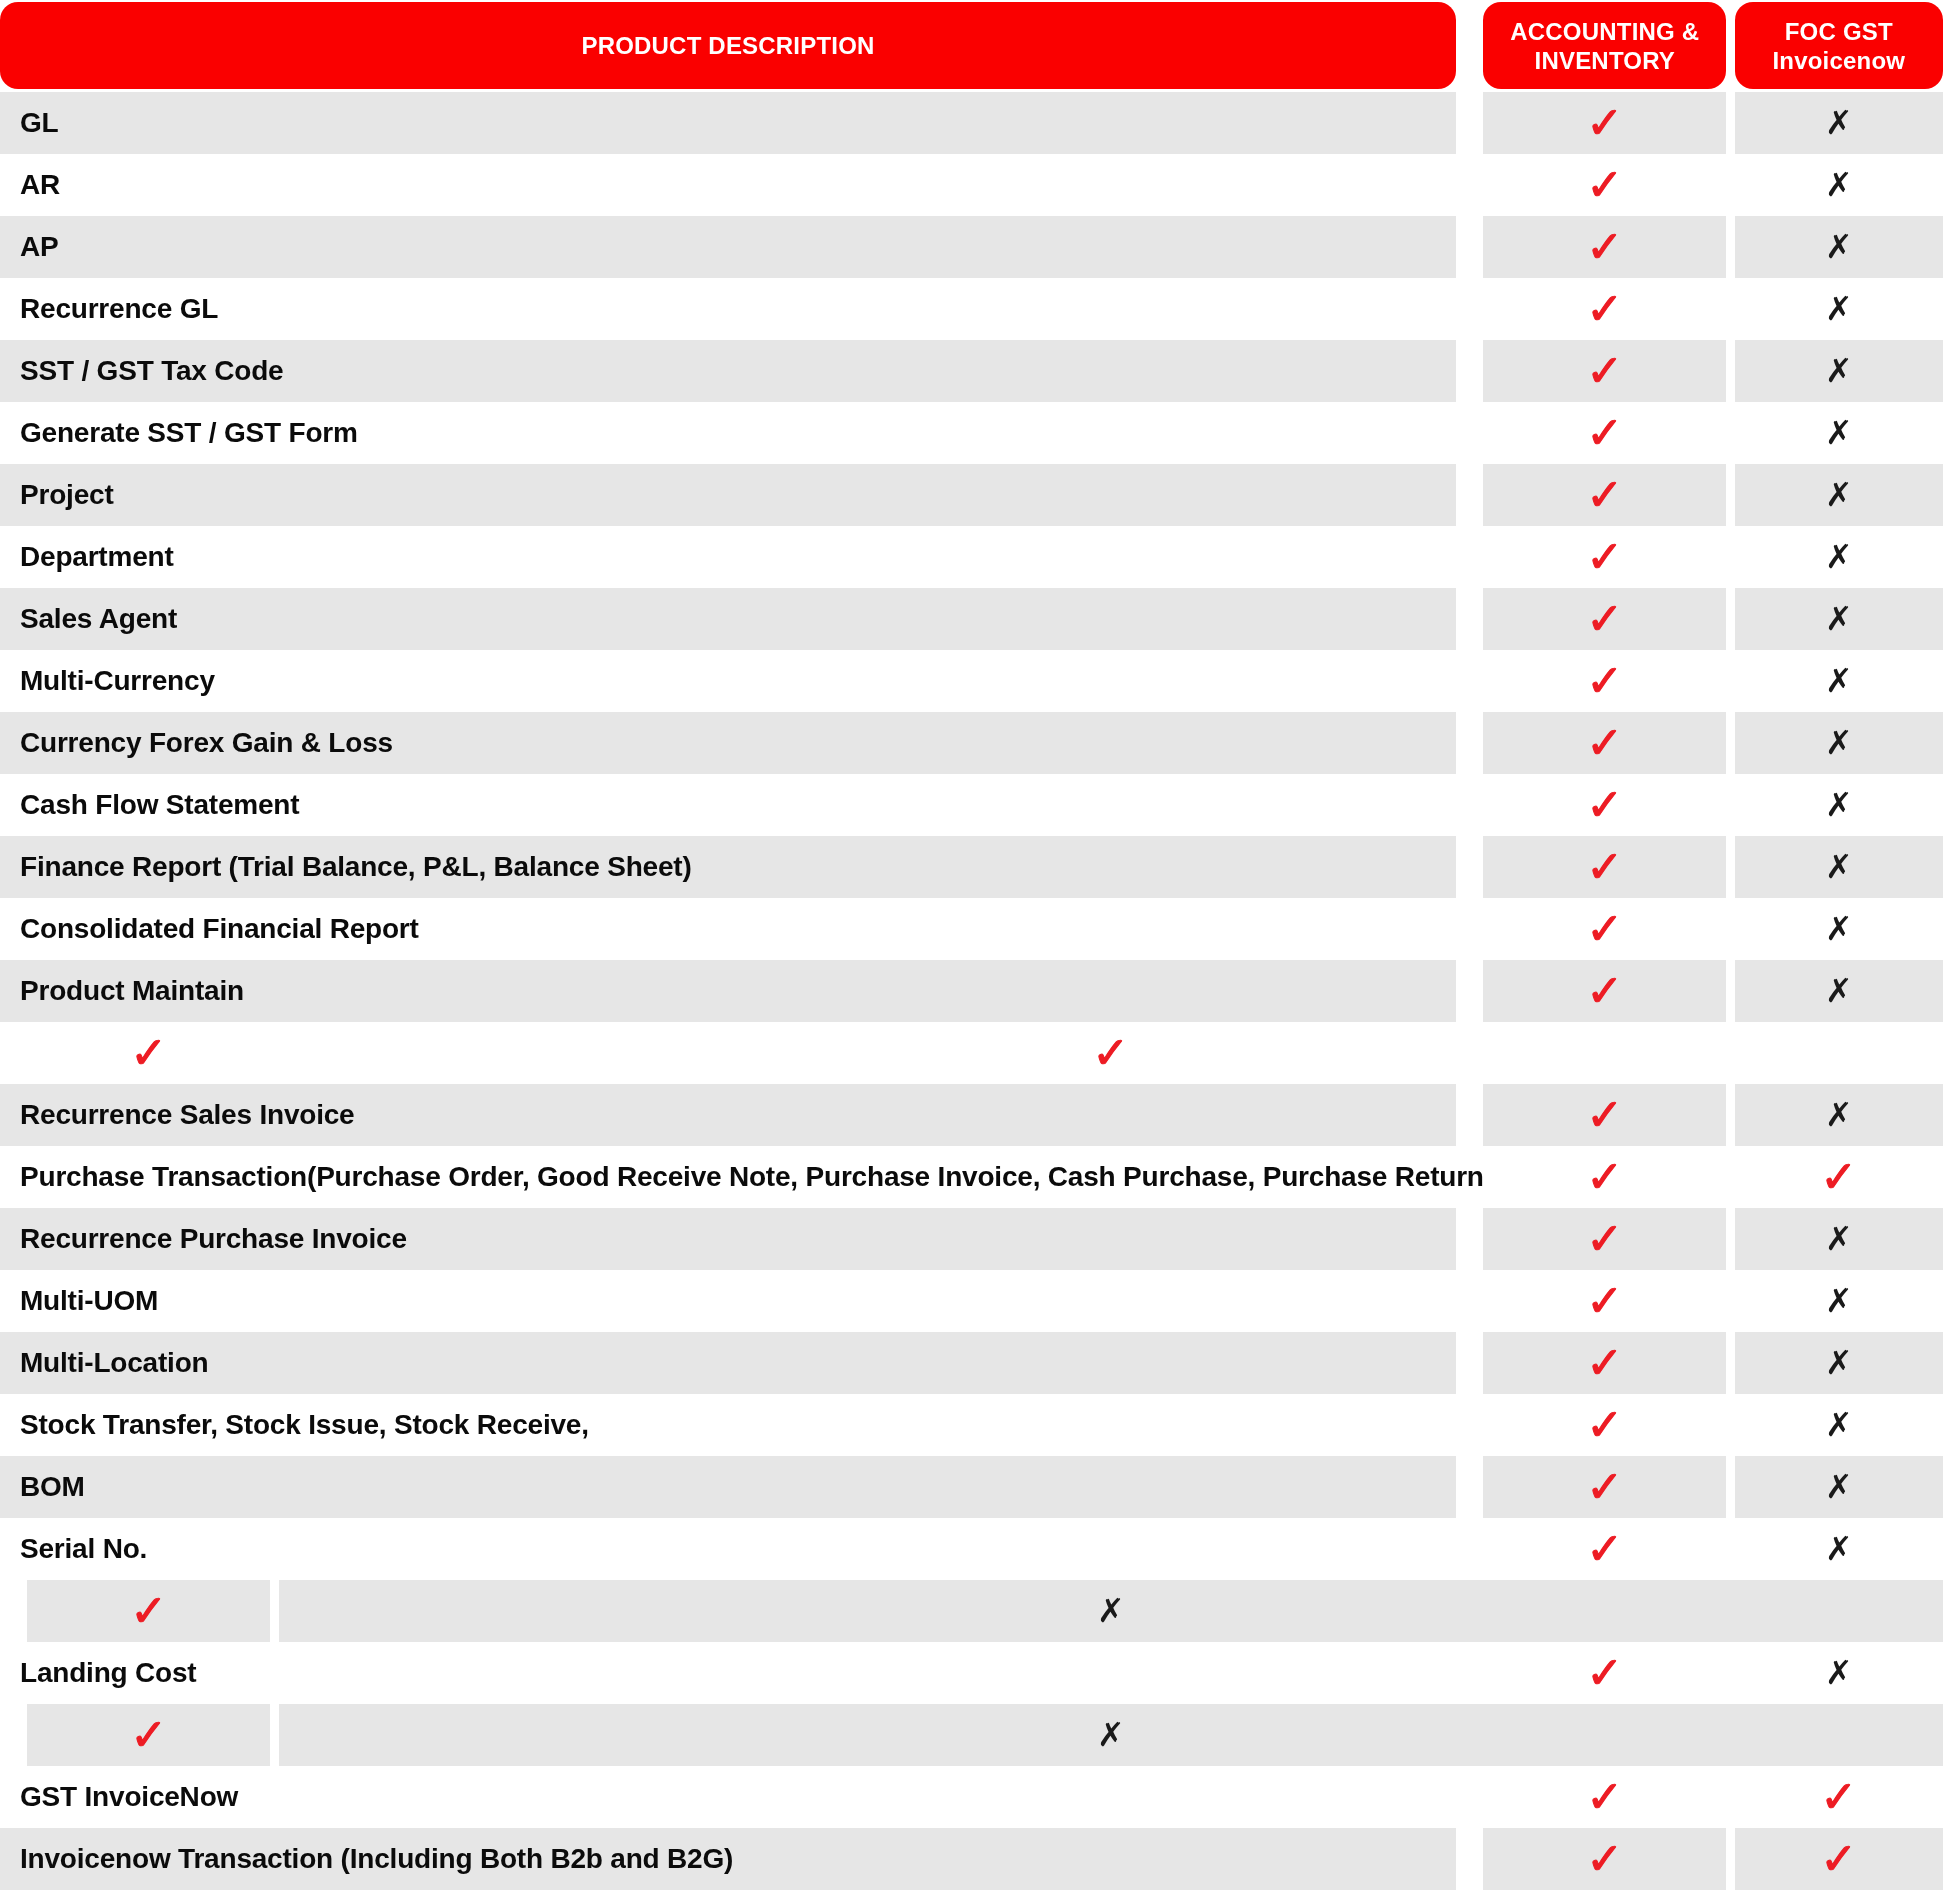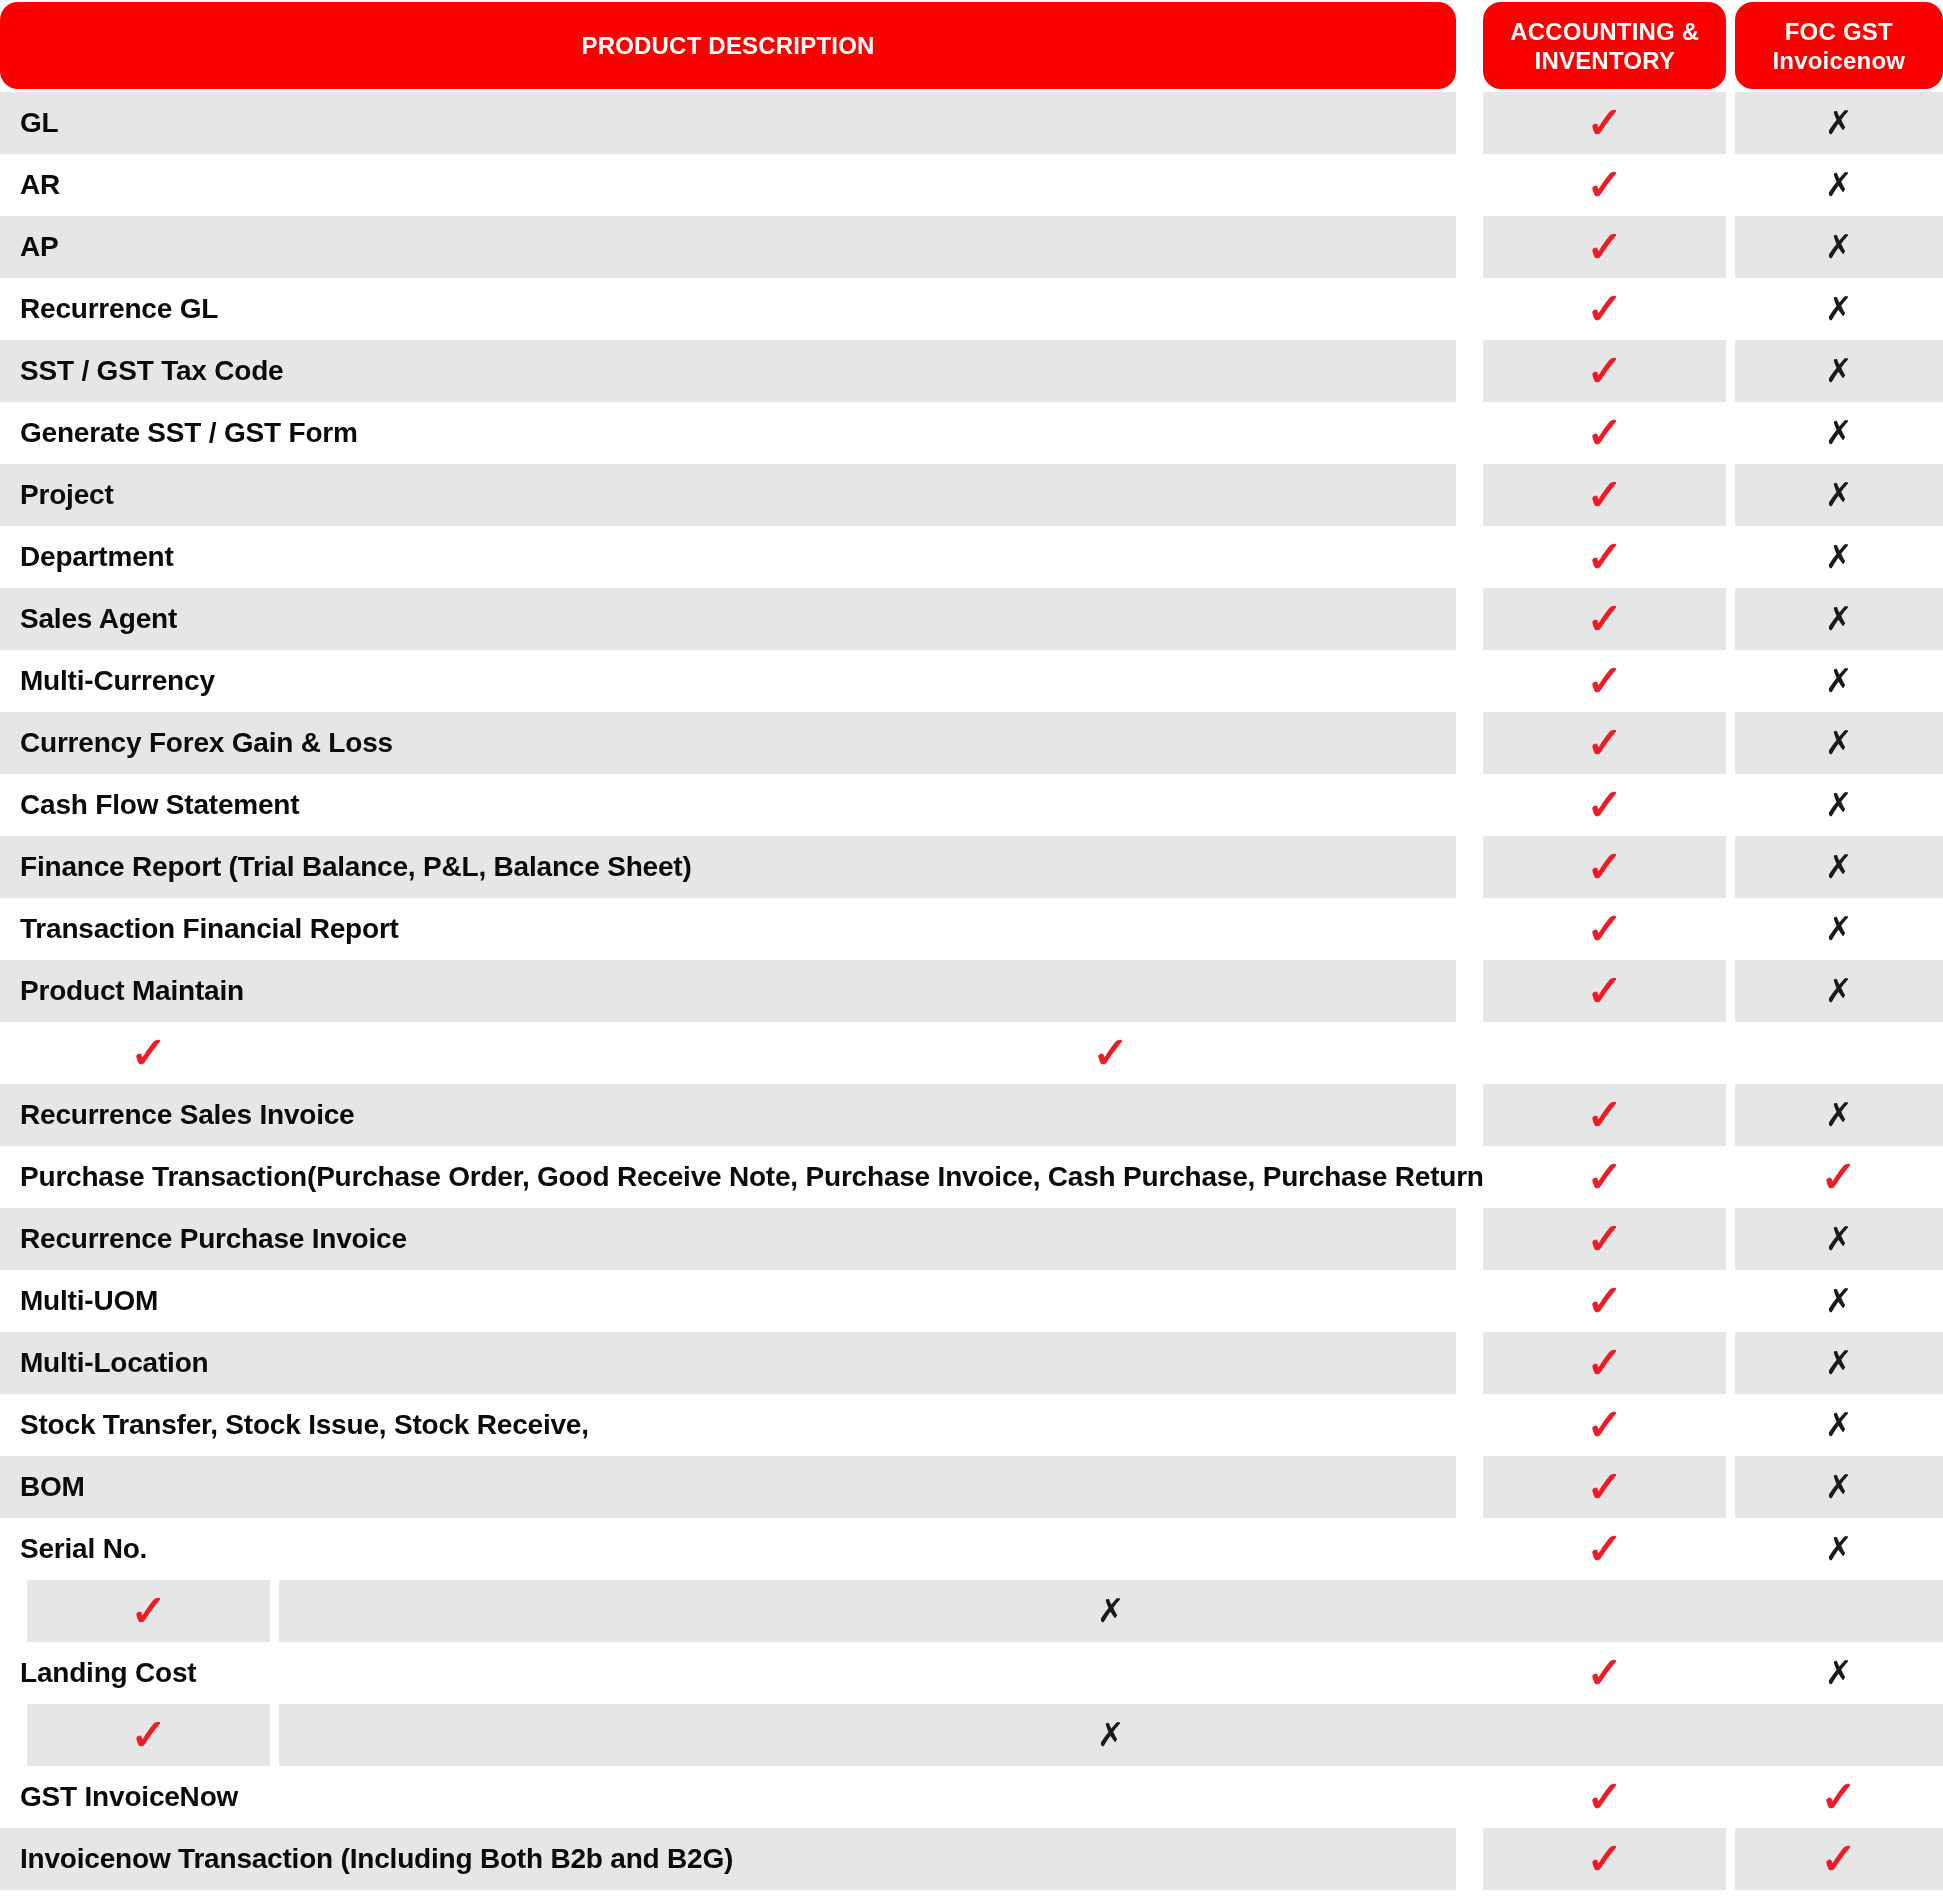--- a/index.html
+++ b/index.html
@@ -232,21 +232,21 @@
     <div class="w-gap"></div>
     <div class="cell w-acct mark-cell">
       <span class="mark check">✓</span>
     </div>
     <div class="w-gap"></div>
     <div class="cell w-foc mark-cell">
       <span class="mark cross">✗</span>
     </div>
   </div>
       <div class="row even">
-    <div class="cell w-desc feature-cell">Transaction Financial Report</div>
+    <div class="cell w-desc feature-cell">Consolidated Financial Report</div>
     <div class="w-gap"></div>
     <div class="cell w-acct mark-cell">
       <span class="mark check">✓</span>
     </div>
     <div class="w-gap"></div>
     <div class="cell w-foc mark-cell">
       <span class="mark cross">✗</span>
     </div>
   </div>
       <div class="row odd">

